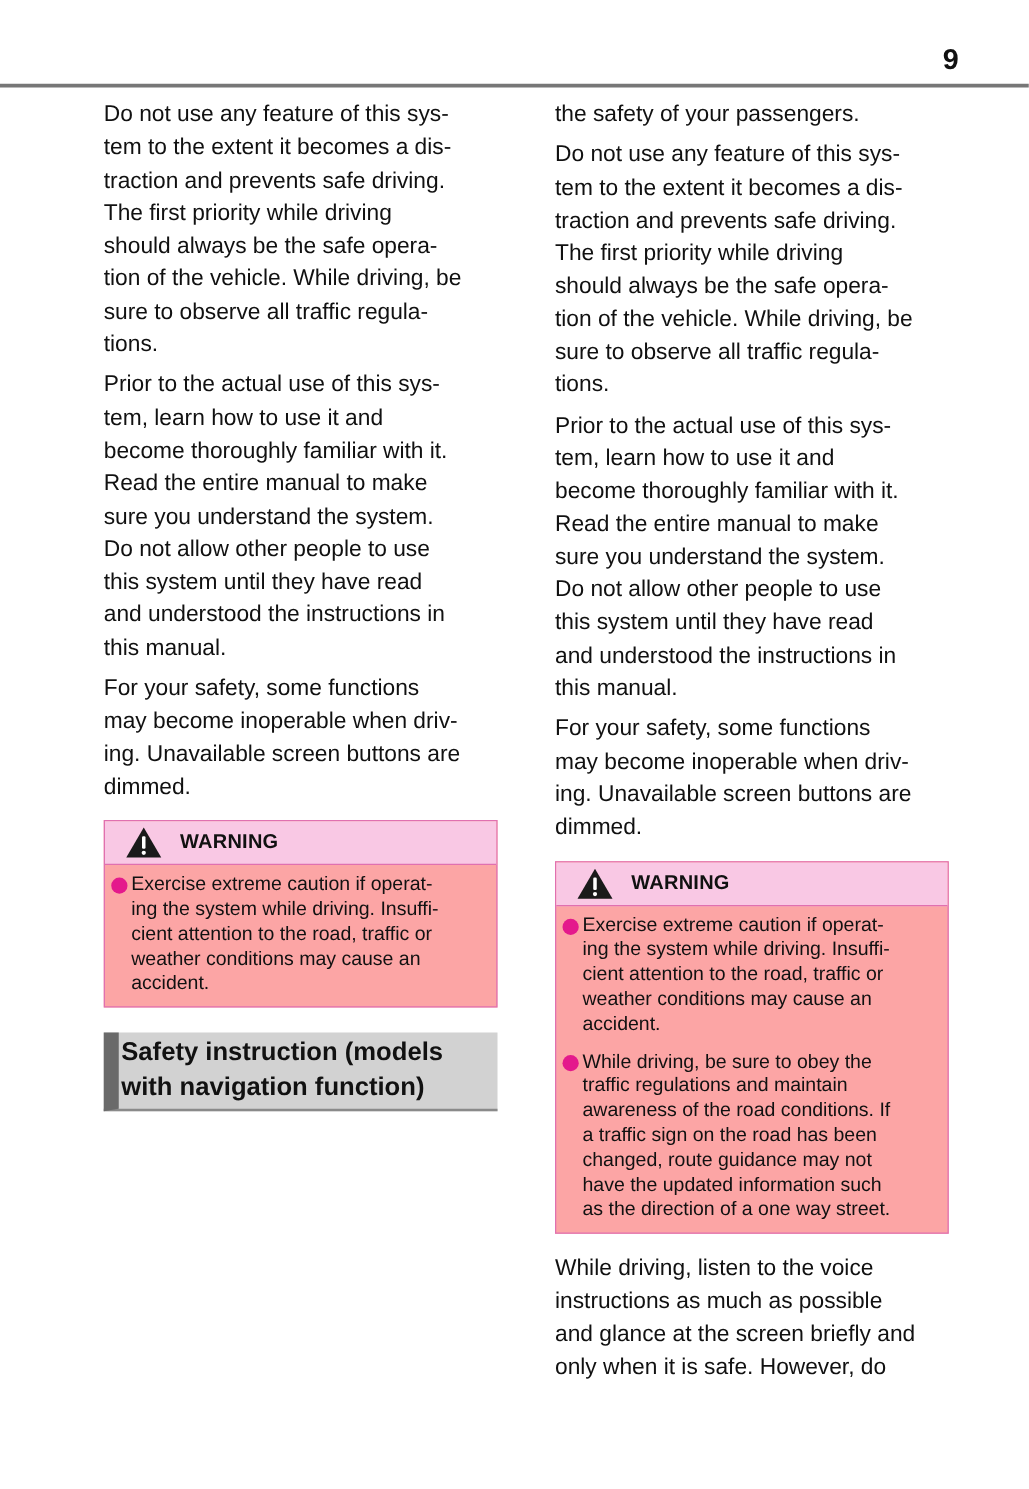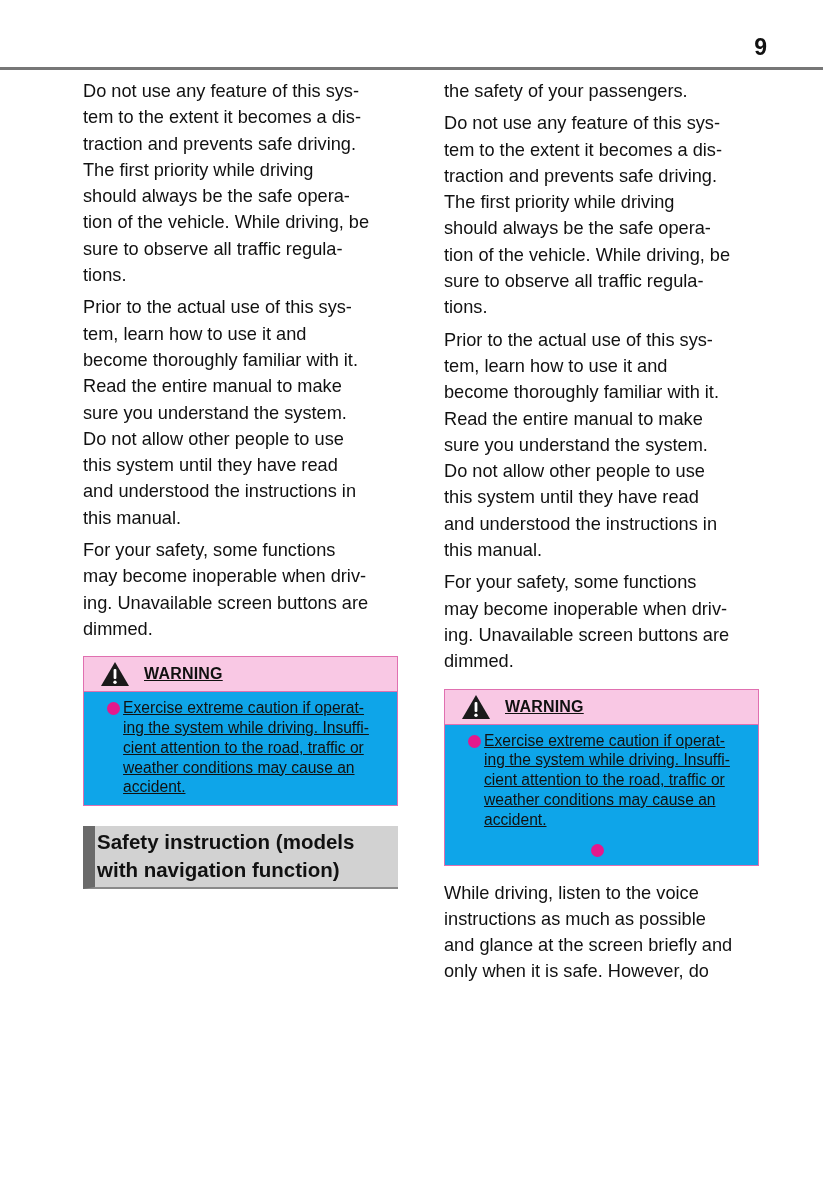--- a/index.html
+++ b/index.html
@@ -42,25 +42,24 @@
 
     .para {
       font-size: 18.2px;
       line-height: 26.3px;
       margin: 0 0 6px 0;
       white-space: pre-line;
     }
 
     .warning-box {
       border: 1.5px solid #e070b0;
-      background: #0ea5e9;
+      background: #fca5a5;
       margin: 14px 0 14px 0;
       box-sizing: border-box;
       width: 315px;
-      text-decoration: underline;
     }
     .warning-header {
       background: #f9c8e4;
       border-bottom: 1.5px solid #e070b0;
       height: 34px;
       display: flex;
       align-items: center;
       padding-left: 16px;
     }
     .warning-header svg {
@@ -75,21 +74,20 @@
       letter-spacing: 0.2px;
       color: #111;
     }
     .warning-body {
       padding: 6px 10px 8px 5px;
     }
     .warning-item {
       display: flex;
       align-items: flex-start;
       margin-bottom: 10px;
-      justify-content: center;
     }
     .warning-item:last-child { margin-bottom: 0; }
     .bullet {
       width: 13px;
       height: 13px;
       border-radius: 50%;
       background: #e4198c;
       flex: 0 0 13px;
       margin-top: 4px;
       margin-right: 3px;
@@ -215,20 +213,27 @@
       <div class="warning-item">
         <span class="bullet"></span>
         <span class="warning-text">Exercise extreme caution if operat-
 ing the system while driving. Insuffi-
 cient attention to the road, traffic or
 weather conditions may cause an
 accident.</span>
       </div>
       <div class="warning-item">
         <span class="bullet"></span>
+        <span class="warning-text">While driving, be sure to obey the
+traffic regulations and maintain
+awareness of the road conditions. If
+a traffic sign on the road has been
+changed, route guidance may not
+have the updated information such
+as the direction of a one way street.</span>
       </div>
     </div>
   </div>
 
   <p class="para" style="margin-top:2px">While driving, listen to the voice
 instructions as much as possible
 and glance at the screen briefly and
 only when it is safe. However, do</p>
 </div>
 

